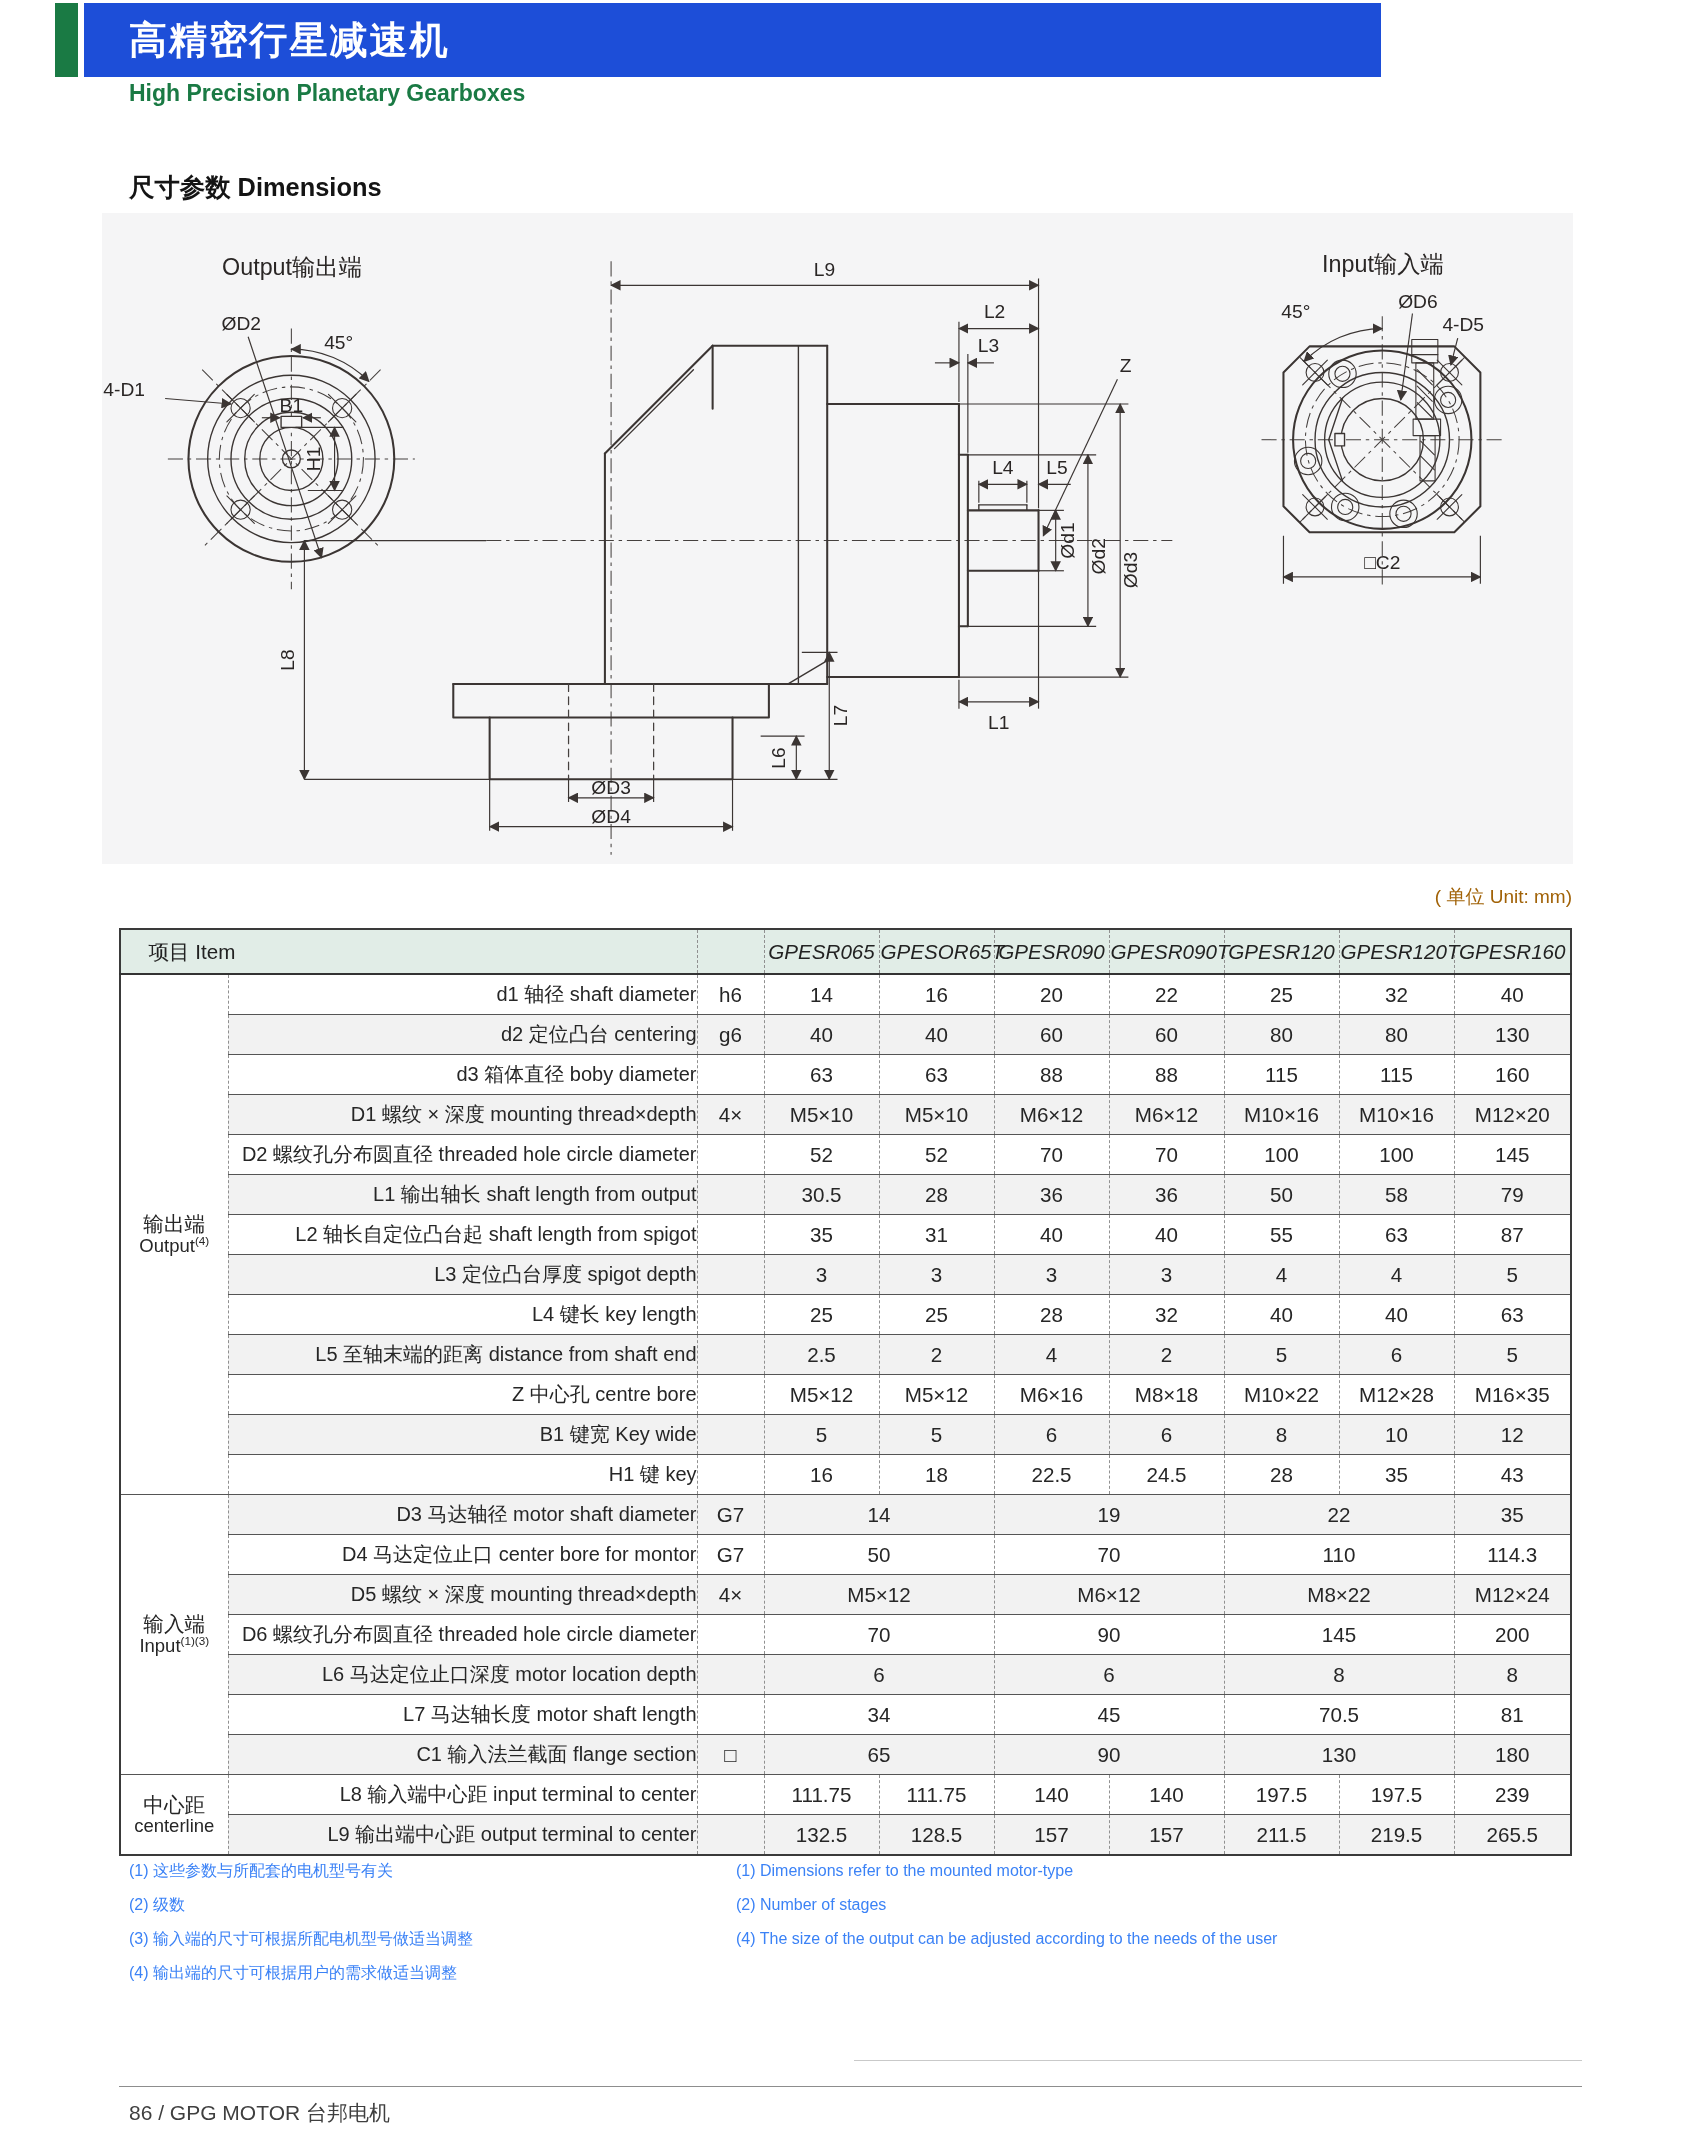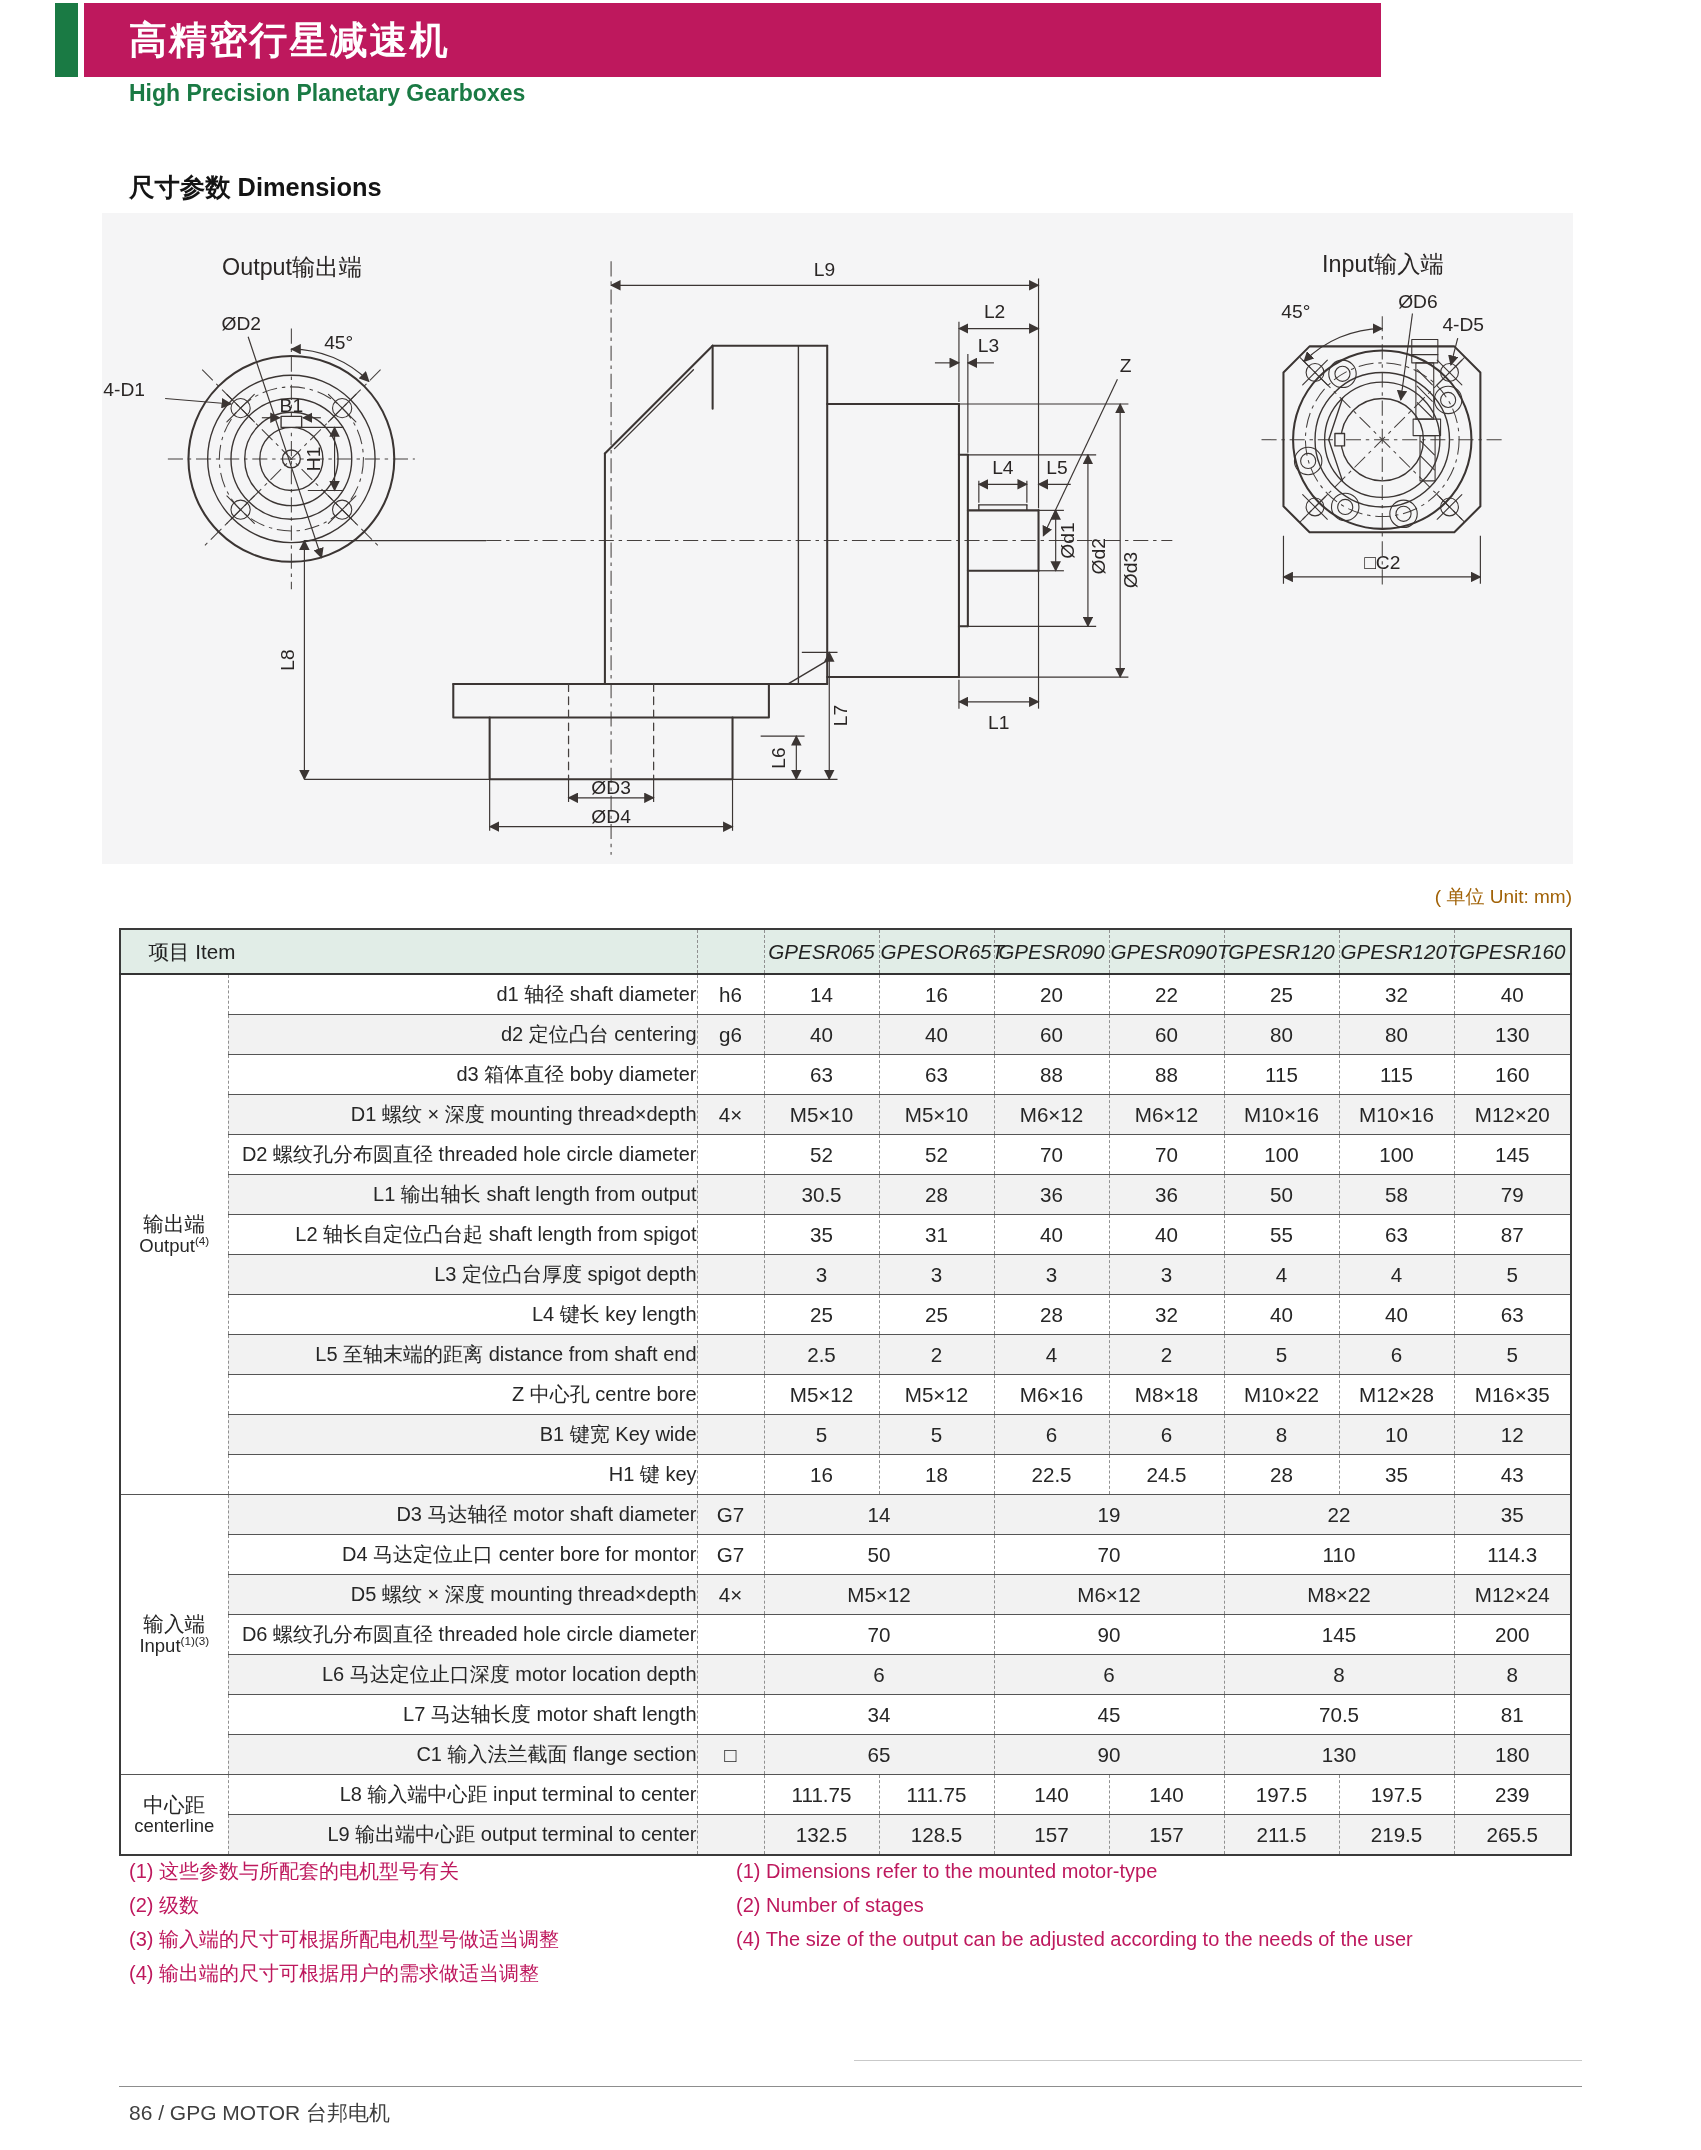--- a/index.html
+++ b/index.html
@@ -1,20 +1,20 @@
 <!DOCTYPE html>
 <html style="font-size:11px"><head>
 <meta charset="utf-8">
 <style>
   html,body{margin:0;padding:0;background:#e8e8e8;}
   #page{position:relative;width:1702px;height:2151px;background:#ffffff;overflow:hidden;
         font-family:"Liberation Sans",sans-serif;color:#262626;}
   
   #left-accent{position:absolute;left:55px;top:2.7px;width:23px;height:74px;background:#1a7a44;}
-  #banner{position:absolute;left:84px;top:2.7px;width:1297px;height:74px;background:#be185d;}
+  #banner{position:absolute;left:84px;top:2.7px;width:1297px;height:74px;background:#1d4ed8;}
   #banner .t{position:absolute;left:45px;top:0;height:74px;line-height:74px;color:#fff;
              font-size:38px;font-weight:bold;letter-spacing:2.1px;}
   #subtitle{position:absolute;left:129px;top:80px;font-size:23px;font-weight:bold;color:#1a7a44;}
   #section-title{position:absolute;left:129px;top:159px;font-size:25.4px;font-weight:bold;color:#141414;margin-top:12px;}
   
   #drawing{position:absolute;left:102px;top:213px;width:1471px;height:651px;background:#f5f5f6;}
   #unit-note{position:absolute;left:1228px;top:884px;width:344px;text-align:right;font-size:19px;color:#a16207;}
   
   #tblwrap{position:absolute;left:119px;top:928px;}
   table.tbl{border-collapse:collapse;table-layout:fixed;width:1453px;border:2.1px solid #3a3a3a;}
@@ -25,21 +25,21 @@
   .tbl tbody td{height:39px;border-top:1.4px solid #555;font-size:20.6px;color:#262626;
                 text-align:center;padding:0;line-height:1.05;}
   .tbl td.item{text-align:right;padding-left:9.6px;font-size:20px;border-left:1.4px dashed #909090;}
   .tbl td.tol{border-left:1.4px dashed #909090;}
   .tbl td.val{border-left:1.4px dashed #909090;}
   .tbl td.section{background:#fff;font-size:20.6px;}
   .tbl td.section .en{font-size:18.5px;}
   .tbl td.section sup{font-size:11.7px;}
   .tbl tbody tr:nth-child(even){background:#f2f2f2;}
   
-  .fnotes{position:absolute;top:1854px;font-size:20px;color:#be185d;}
+  .fnotes{position:absolute;top:1854px;font-size:16px;color:#3b82f6;}
   .fnotes div{height:34px;line-height:34px;white-space:nowrap;}
   #fn-cn{left:129px;}
   #fn-en{left:736px;}
   
   #footer-rule-right{position:absolute;left:854px;top:2060px;width:728px;height:1.4px;background:#c9c9c9;}
   #footer-rule{position:absolute;left:119px;top:2086px;width:1463px;height:1.4px;background:#8d8d8d;}
   #footer-text{position:absolute;left:129px;top:2099px;font-size:21px;color:#3f3f3f;}
   
   svg .ol{fill:none;stroke:#3b3533;stroke-width:3;stroke-linejoin:round;stroke-linecap:round;}
   svg .th2{stroke-width:2;}

